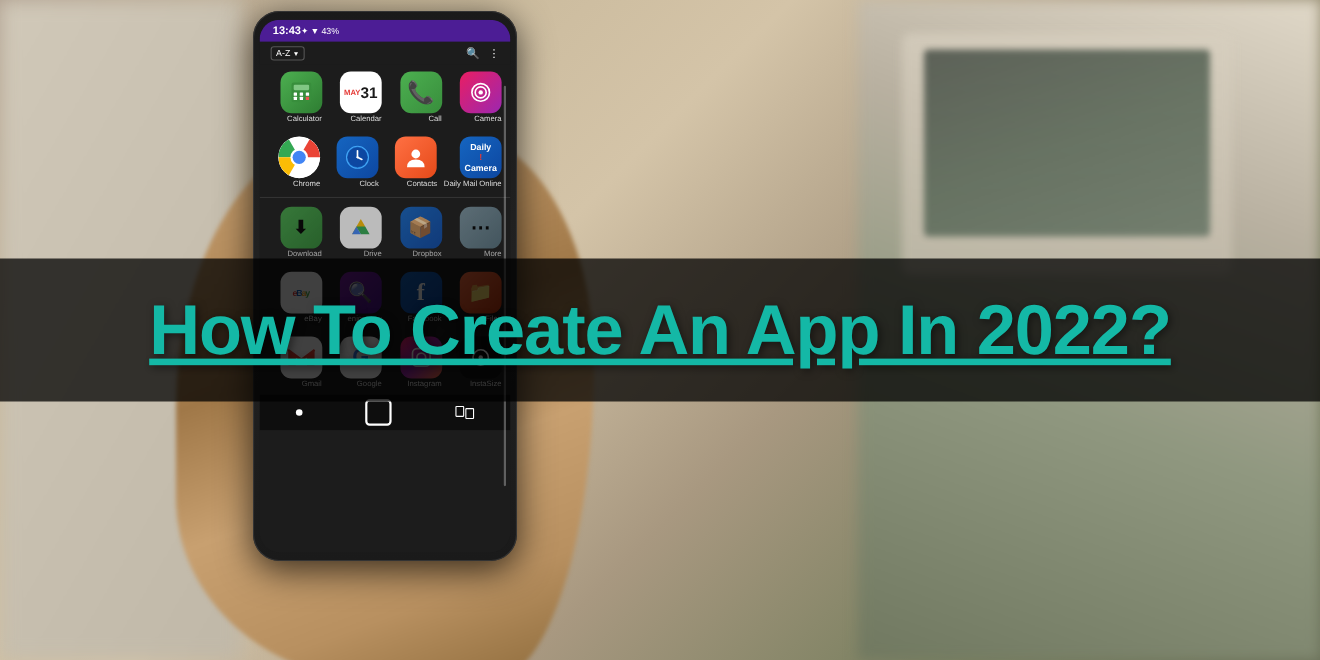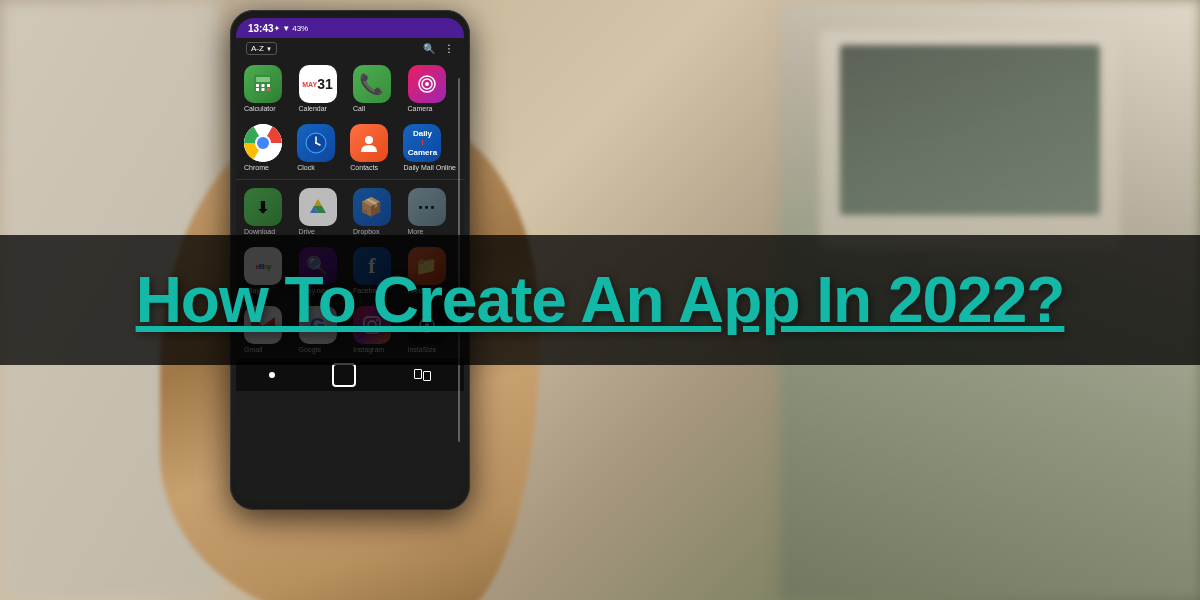--- a/index.html
+++ b/index.html
@@ -131,21 +131,21 @@
     .app-grid {
       display: grid;
       grid-template-columns: repeat(4, 1fr);
       gap: 6px;
       padding: 6px 8px;
     }
 
     .app-icon {
       display: flex;
       flex-direction: column;
-      align-items: flex-start;
+      align-items: flex-end;
       gap: 2px;
     }
 
     .app-icon-img {
       width: 38px; height: 38px;
       border-radius: 10px;
       display: flex;
       align-items: center;
       justify-content: center;
       font-size: 18px;

